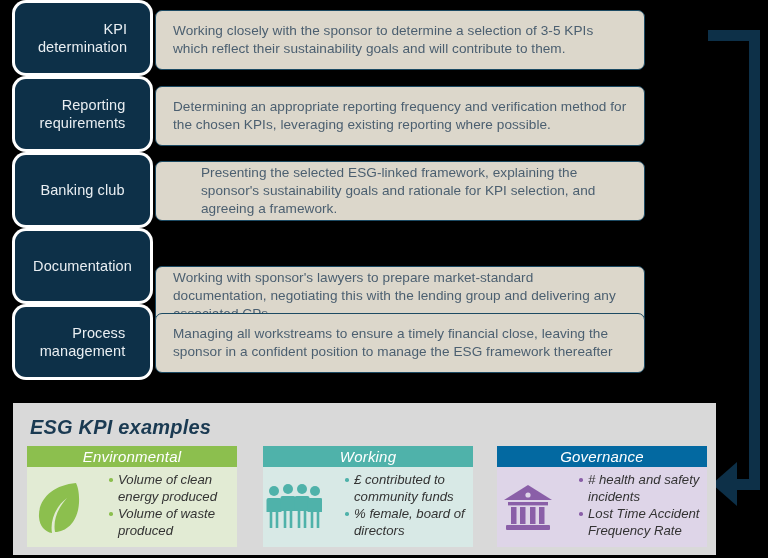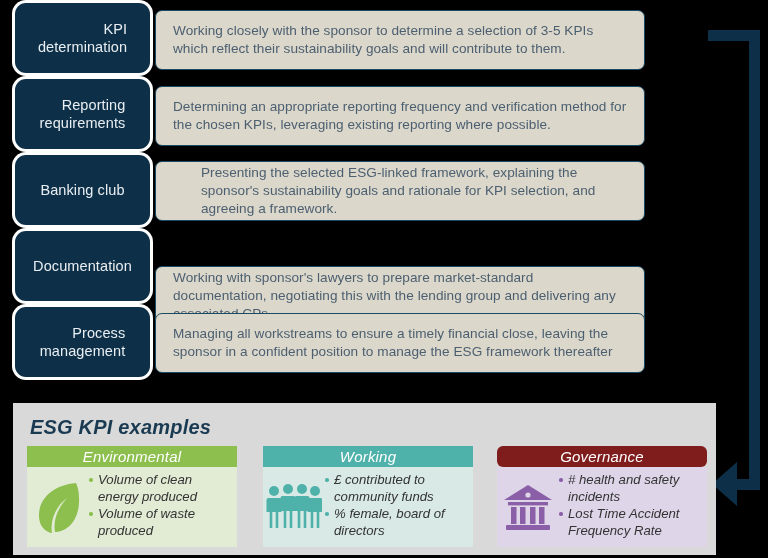--- a/index.html
+++ b/index.html
@@ -120,20 +120,21 @@
     font-style: italic;
     font-size: 15px;
     letter-spacing: .2px;
   }
   .kpi-body {
     height: 80px;
     display: flex;
     align-items: flex-start;
     padding-top: 5px;
     box-sizing: border-box;
+    gap: 20px;
   }
   .kpi-icon {
     width: 62px;
     flex: 0 0 62px;
     display: flex;
     align-items: center;
     justify-content: center;
     height: 72px;
   }
   .kpi-list {
@@ -159,21 +160,21 @@
 
   
   #card-environmental .kpi-head { background: #8cbf4e; }
   #card-environmental .kpi-body { background: #e2ebd4; }
   #card-environmental .li::before { background: #8cbf4e; }
   
   #card-social .kpi-head { background: #4fb2aa; }
   #card-social .kpi-body { background: #d8e9e6; }
   #card-social .li::before { background: #4fb2aa; }
   
-  #card-governance .kpi-head { background: #7f1d1d; border-radius: 6px; }
+  #card-governance .kpi-head { background: #0369a1; }
   #card-governance .kpi-body { background: #ded5e8; }
   #card-governance .li::before { background: #8a5fa8; }
 </style>
 </head>
 <body>
 
 <div id="stage">
 
   <div class="arrow-line" id="arrow-top"></div>
   <div class="arrow-line" id="arrow-right"></div>

